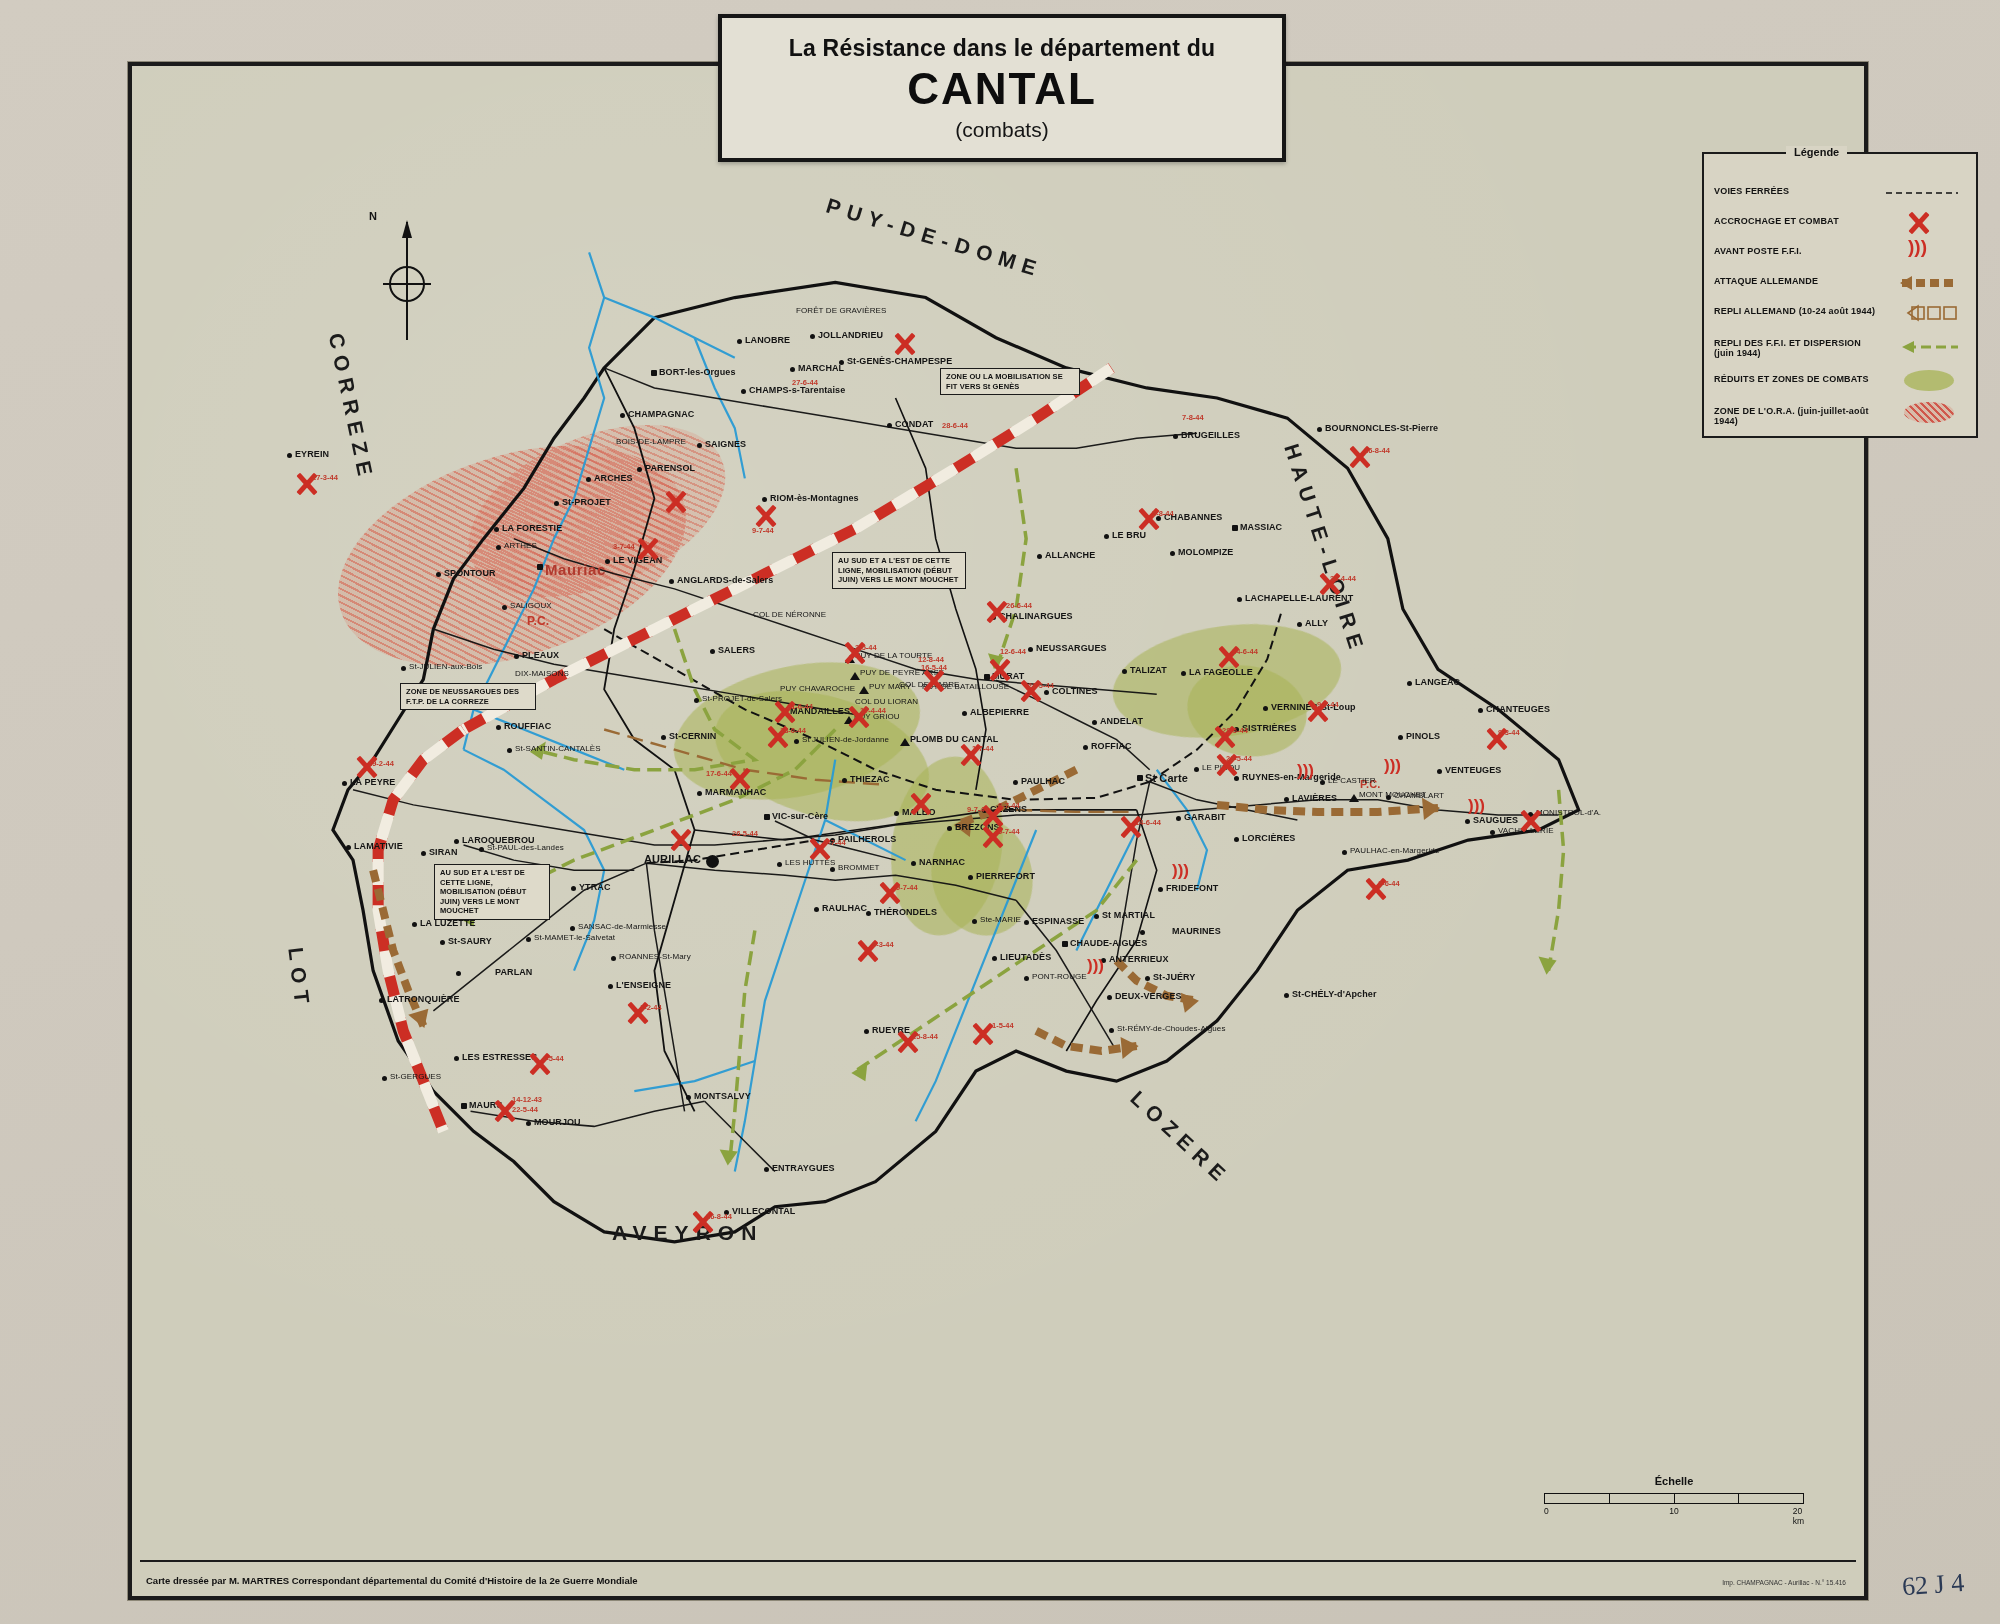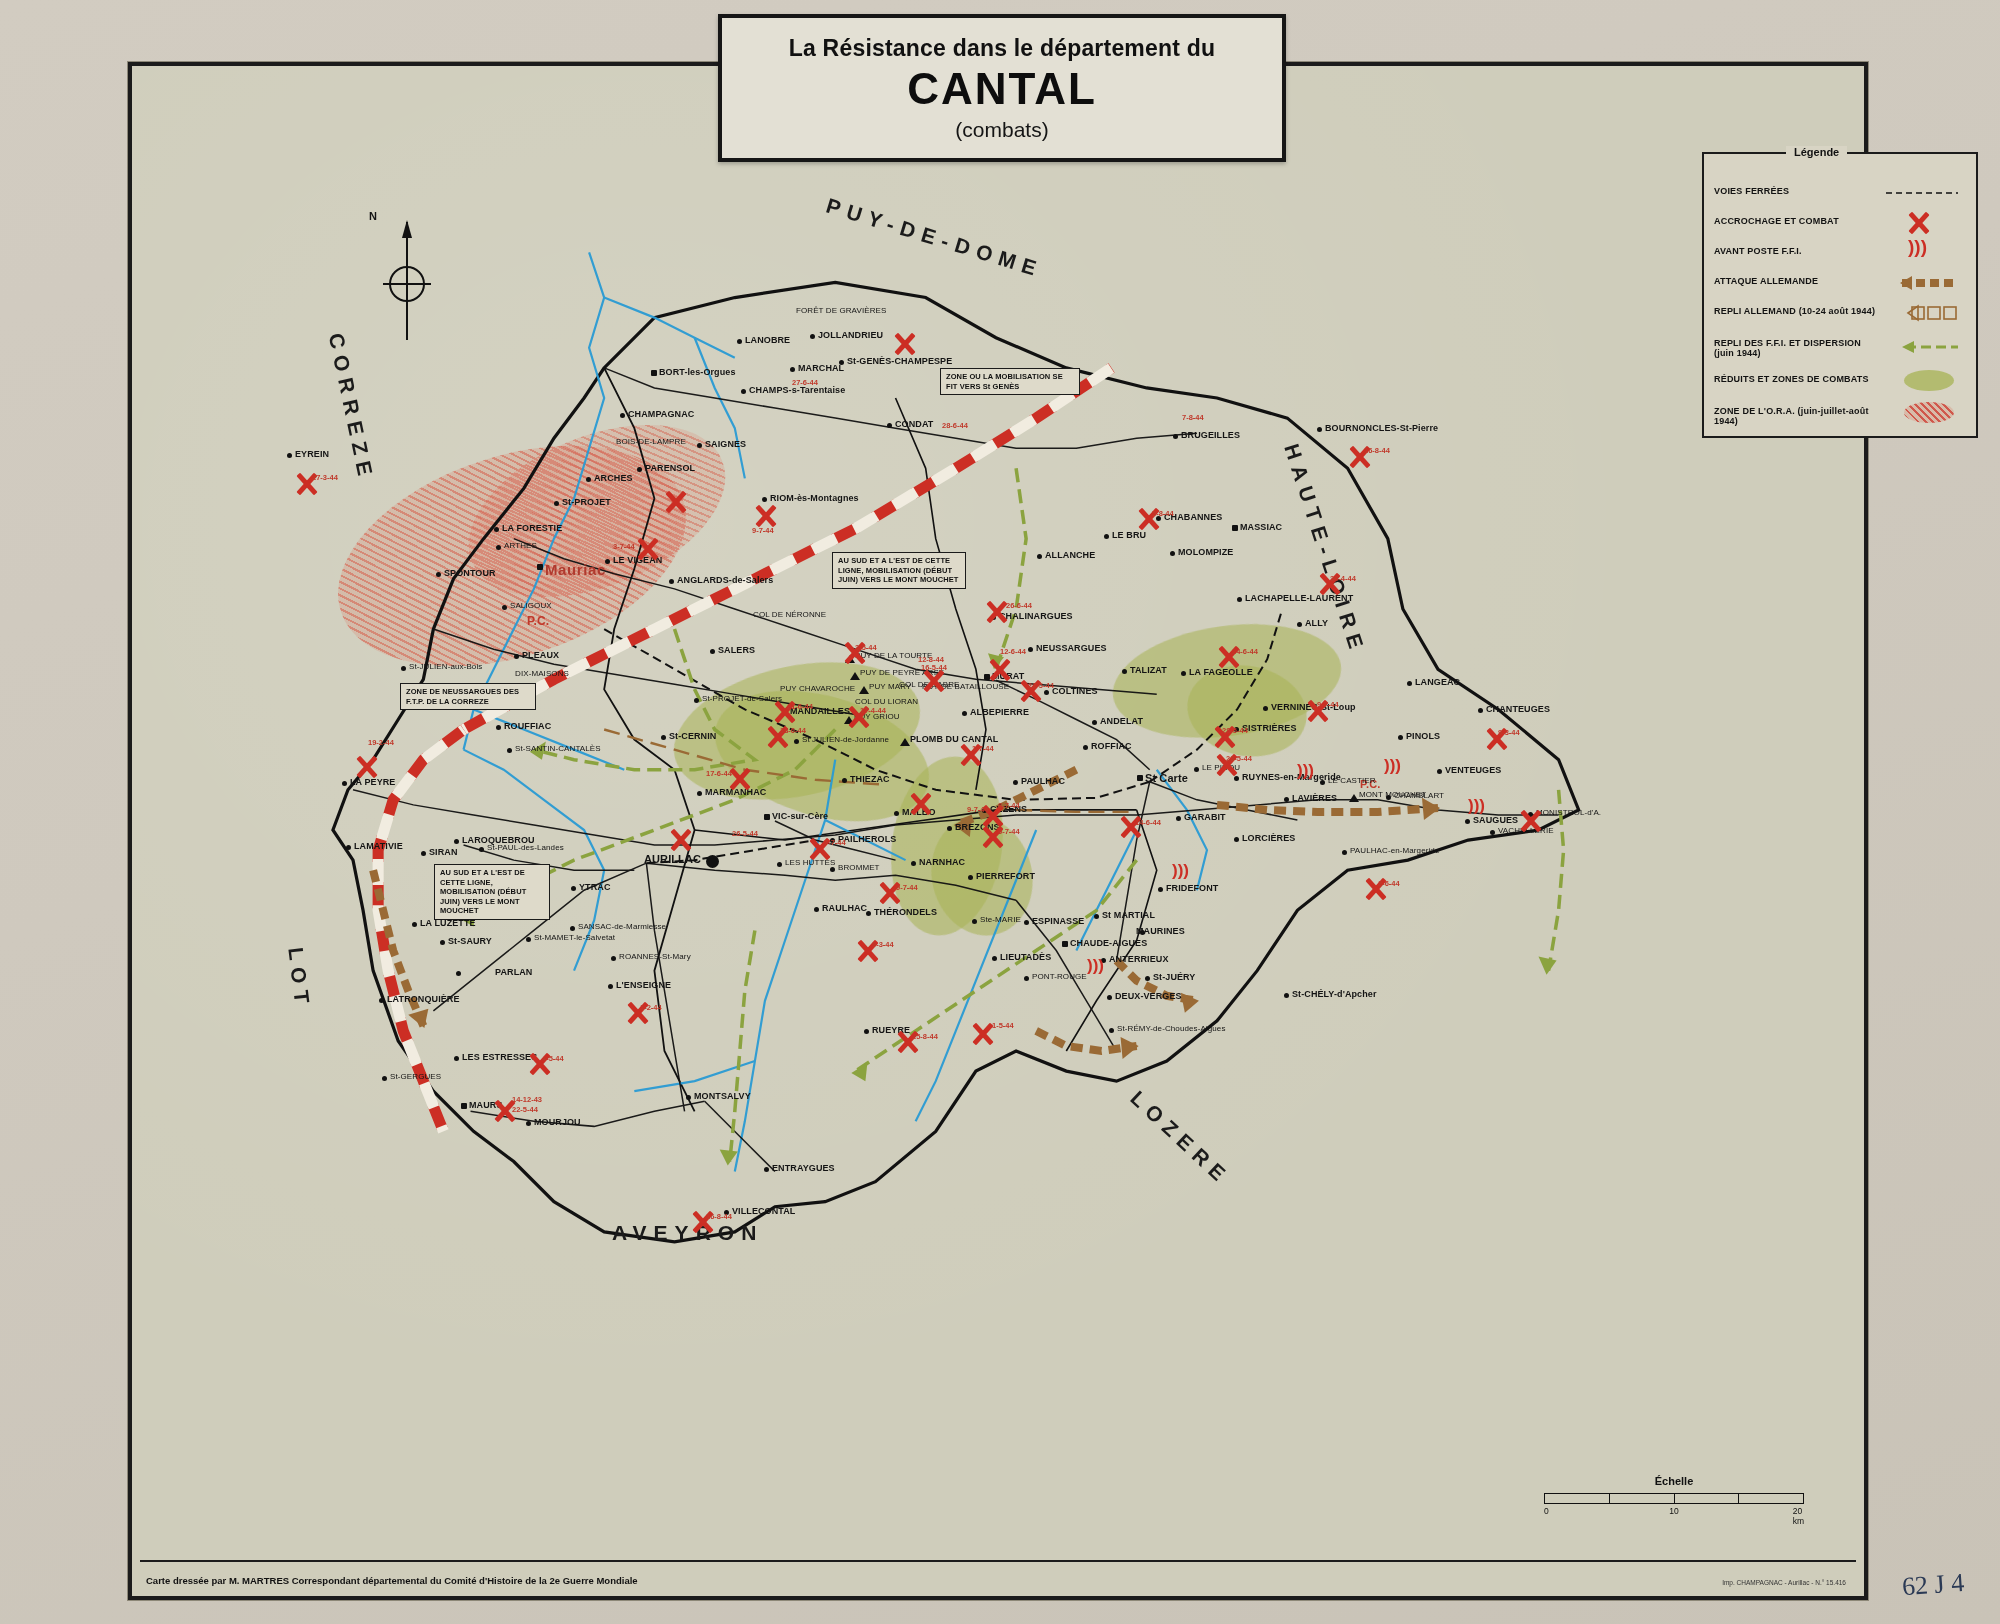--- a/index.html
+++ b/index.html
@@ -469,21 +469,21 @@
           <div class="lbl" style="left: 970px; top: 844px;">St MARTIAL</div>
           <div class="towndot" style="left: 840px; top: 853px;"></div>
           <div class="lbl sm" style="left: 848px; top: 849px;">Ste-MARIE</div>
           <div class="towndot" style="left: 280px; top: 856px;"></div>
           <div class="lbl" style="left: 288px; top: 852px;">LA LUZETTE</div>
           <div class="towndot" style="left: 438px; top: 860px;"></div>
           <div class="lbl sm" style="left: 446px; top: 856px;">SANSAC-de-Marmiesse</div>
           <div class="towndot" style="left: 394px; top: 871px;"></div>
           <div class="lbl sm" style="left: 402px; top: 867px;">St-MAMET-le-Salvetat</div>
           <div class="towndot" style="left: 1008px; top: 864px;"></div>
-          <div class="lbl" style="left: 976px; top: 860px; padding-left: 28px;">MAURINES</div>
+          <div class="lbl" style="left: 1012px; top: 860px; padding-left: 28px;">MAURINES</div>
           <div class="towndot" style="left: 308px; top: 874px;"></div>
           <div class="lbl" style="left: 316px; top: 870px;">St-SAURY</div>
           <div class="townsq" style="left: 930px; top: 875px;"></div>
           <div class="lbl" style="left: 938px; top: 872px;">CHAUDE-AIGUES</div>
           <div class="towndot" style="left: 860px; top: 890px;"></div>
           <div class="lbl" style="left: 868px; top: 886px;">LIEUTADÈS</div>
           <div class="towndot" style="left: 969px; top: 892px;"></div>
           <div class="lbl" style="left: 977px; top: 888px;">ANTERRIEUX</div>
           <div class="towndot" style="left: 479px; top: 890px;"></div>
           <div class="lbl sm" style="left: 487px; top: 886px;">ROANNES-St-Mary</div>
@@ -579,21 +579,21 @@
           <div class="date" style="left: 896px; top: 615px;">22-5-44</div>
           <div class="date" style="left: 874px; top: 535px;">26-6-44</div>
           <div class="date" style="left: 1100px; top: 581px;">24-6-44</div>
           <div class="date" style="left: 1090px; top: 660px;">28-5-44</div>
           <div class="date" style="left: 1185px; top: 634px;">9-7-44</div>
           <div class="date" style="left: 1366px; top: 662px;">9-3-44</div>
           <div class="date" style="left: 1094px; top: 688px;">28-5-44</div>
           <div class="date" style="left: 655px; top: 636px;">21-6-44</div>
           <div class="date" style="left: 728px; top: 640px;">17-4-44</div>
           <div class="date" style="left: 648px; top: 660px;">18-6-44</div>
-          <div class="date" style="left: 236px; top: 672px;">19-2-44</div>
+          <div class="date" style="left: 236px; top: 693px;">19-2-44</div>
           <div class="date" style="left: 574px; top: 703px;">17-6-44</div>
           <div class="date" style="left: 840px; top: 678px;">1-7-44</div>
           <div class="date" style="left: 835px; top: 739px;">9-7-44</div>
           <div class="date" style="left: 866px; top: 735px;">8-7-44</div>
           <div class="date" style="left: 866px; top: 761px;">6-7-44</div>
           <div class="date" style="left: 692px; top: 772px;">7-7-44</div>
           <div class="date" style="left: 552px; top: 763px; margin-left: 48px;">26-5-44</div>
           <div class="date" style="left: 1003px; top: 752px;">14-6-44</div>
           <div class="date" style="left: 764px; top: 817px;">9-7-44</div>
           <div class="date" style="left: 740px; top: 874px;">9-3-44</div>

